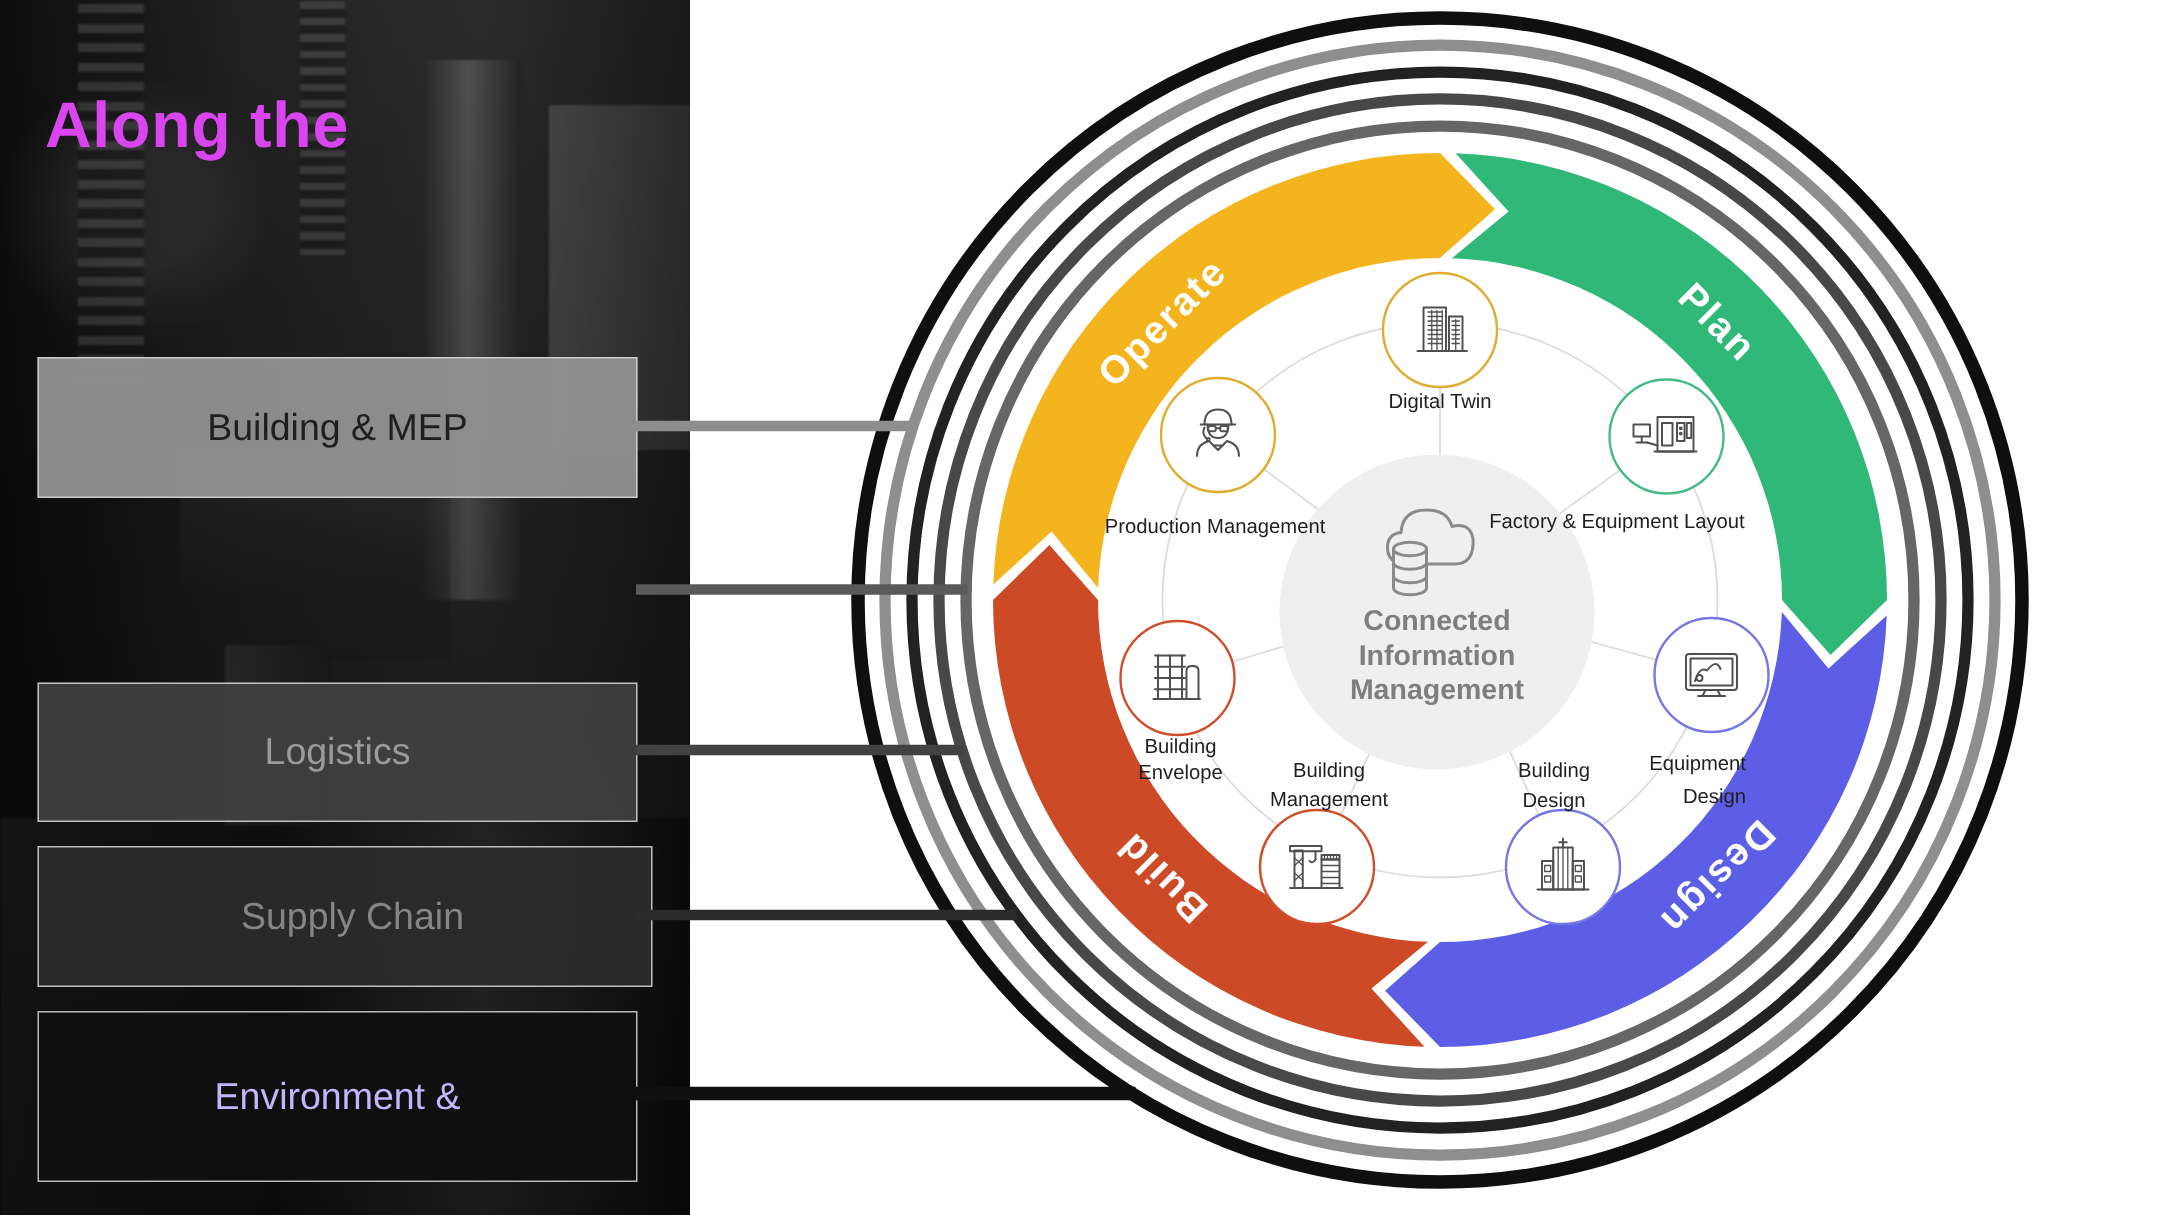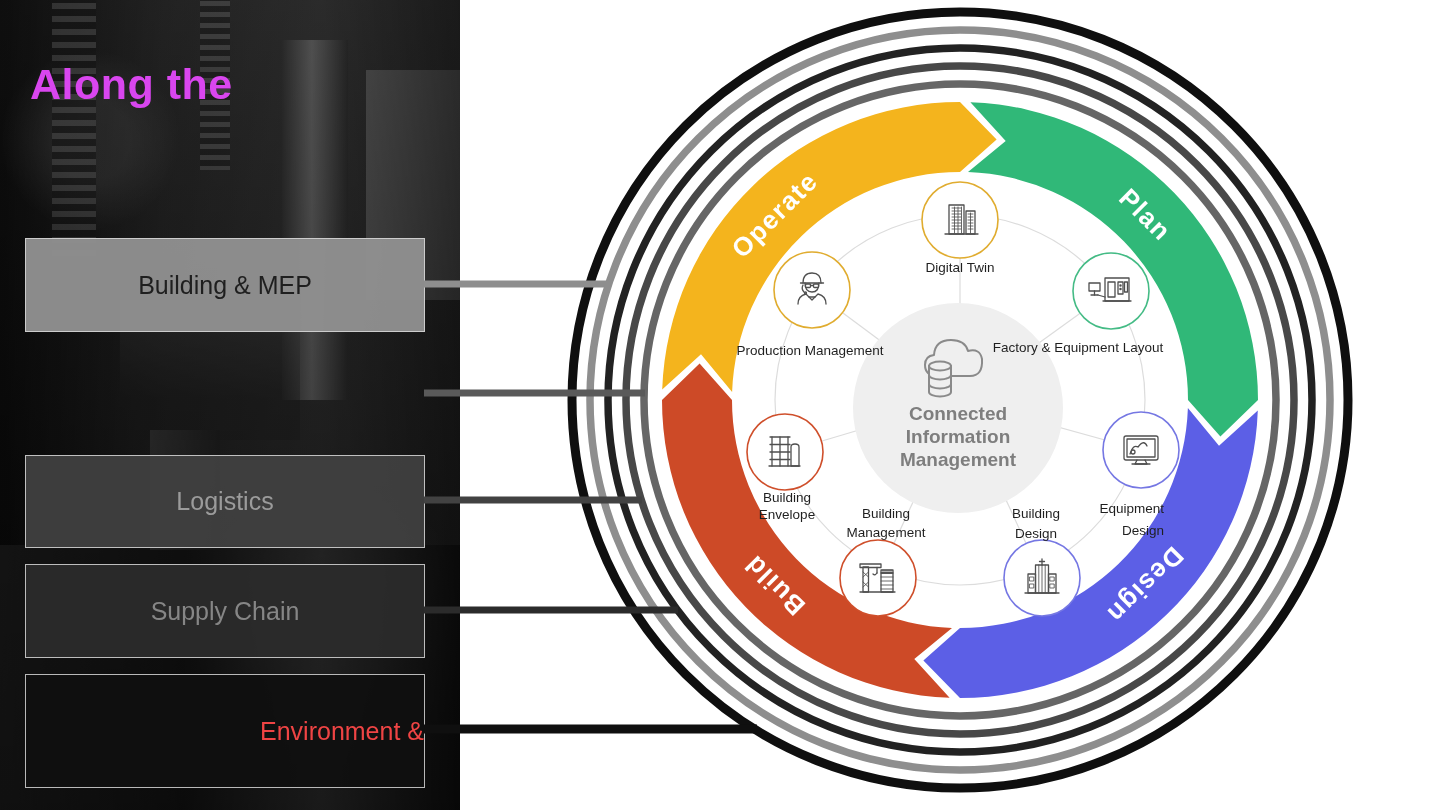--- a/index.html
+++ b/index.html
@@ -29,22 +29,22 @@
   .photo-shade{position:absolute;inset:0;background:linear-gradient(rgba(0,0,0,.28),rgba(0,0,0,.5));}
 
   .title{position:absolute;left:30px;top:58px;color:#d946ef;font-size:43px;font-weight:bold;
     line-height:53px;letter-spacing:.5px;}
 
   .btn{position:absolute;left:25px;width:398px;display:flex;align-items:center;justify-content:center;
     text-align:center;border:1.5px solid rgba(215,215,215,.85);font-size:25px;line-height:33px;}
   .btn1{top:238px;height:92px;background:rgba(143,143,143,.97);color:#1f1f1f;}
   .btn2{top:347px;height:91px;background:rgba(88,88,88,.96);color:#3a3a3a;}
   .btn3{top:455px;height:91px;background:rgba(64,64,64,.96);color:#9b9b9b;}
-  .btn4{top:564px;height:92px;background:rgba(43,43,43,.96);color:#868686;}
-  .btn5{top:674px;height:112px;background:rgba(16,16,16,.96);color:#ef4444;justify-content:flex-end;}
+  .btn4{top:564px;height:92px;background:rgba(43,43,43,.96);color:#868686;padding-left:10px;}
+  .btn5{top:674px;height:112px;background:rgba(16,16,16,.96);color:#c4b5fd;}
 
   
   .diagram-svg{position:absolute;left:0;top:0;width:1440px;height:810px;}
   .phase-label{font-family:"Liberation Sans",sans-serif;font-size:26px;font-weight:bold;fill:#ffffff;
     letter-spacing:1.5px;text-anchor:middle;}
   .node-label{font-family:"Liberation Sans",sans-serif;font-size:13.5px;fill:#1f1f1f;text-anchor:middle;}
   .node-label.end{text-anchor:end;}
   .center-label{font-family:"Liberation Sans",sans-serif;font-size:19px;font-weight:bold;fill:#7e7e7e;text-anchor:middle;}
   .icon{stroke:#4f4f4f;stroke-width:1.3;fill:none;stroke-linecap:round;stroke-linejoin:round;}
   .icon .thin{stroke-width:.85;}

